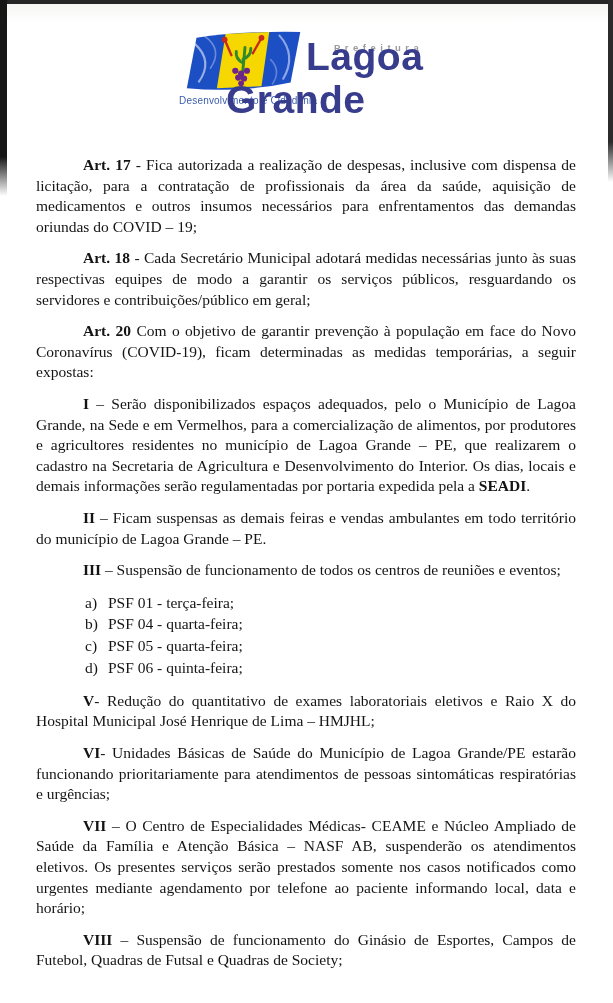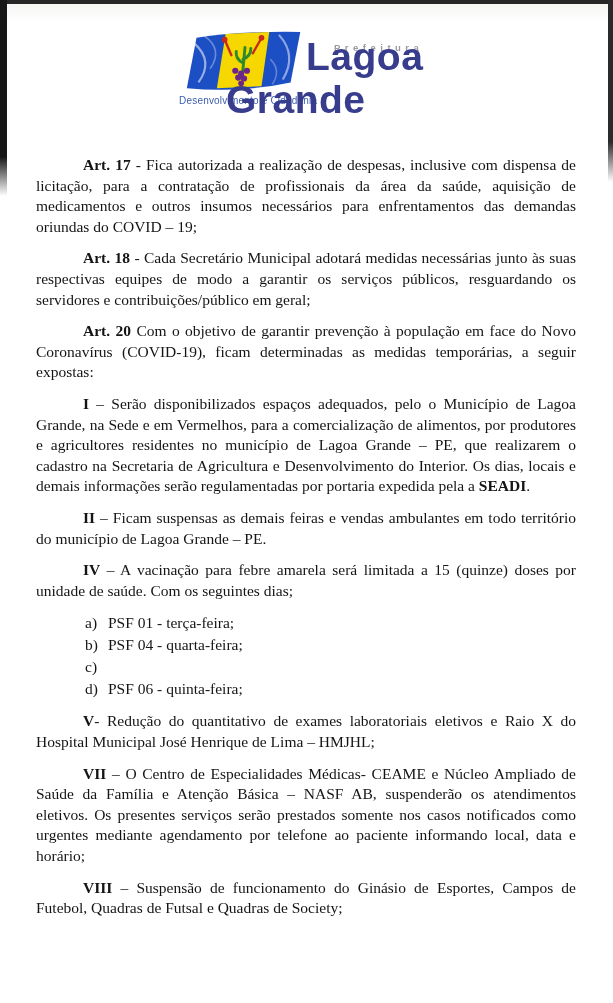--- a/index.html
+++ b/index.html
@@ -89,34 +89,36 @@
   <div class="city-line l1">Lagoa</div>
   <div class="city-line l2">Grande</div>
 </div>
 
 <div class="doc">
     <p class="para"><span class="bold">Art. 17</span><span> - Fica autorizada a realização de despesas, inclusive com dispensa de licitação, para a contratação de profissionais da área da saúde, aquisição de medicamentos e outros insumos necessários para enfrentamentos das demandas oriundas do COVID – 19;</span></p>
     <p class="para"><span class="bold">Art. 18</span><span> - Cada Secretário Municipal adotará medidas necessárias junto às suas respectivas equipes de modo a garantir os serviços públicos, resguardando os servidores e contribuições/público em geral;</span></p>
     <p class="para"><span class="bold">Art. 20</span><span> Com o objetivo de garantir prevenção à população em face do Novo Coronavírus (COVID-19), ficam determinadas as medidas temporárias, a seguir expostas:</span></p>
     <p class="para"><span class="bold">I</span><span> – Serão disponibilizados espaços adequados, pelo o Município de Lagoa Grande, na Sede e em Vermelhos, para a comercialização de alimentos, por produtores e agricultores residentes no município de Lagoa Grande – PE, que realizarem o cadastro na Secretaria de Agricultura e Desenvolvimento do Interior. Os dias, locais e demais informações serão regulamentadas por portaria expedida pela a </span><span class="bold">SEADI</span><span>.</span></p>
     <p class="para"><span class="bold">II</span><span> – Ficam suspensas as demais feiras e vendas ambulantes em todo território do município de Lagoa Grande – PE.</span></p>
-    <p class="para"><span class="bold">IV</span><span> – A vacinação para febre amarela será limitada a 15 (quinze) doses por unidade de saúde. Com os seguintes dias;</span></p>
+    <p class="para"><span class="bold">III</span><span> – Suspensão de funcionamento de todos os centros de reuniões e eventos;</span></p>
     <div class="alpha-list">
       <div class="list-row">
         <span class="marker">a)</span>
         <span>PSF 01 - terça-feira;</span>
       </div>
       <div class="list-row">
         <span class="marker">b)</span>
         <span>PSF 04 - quarta-feira;</span>
       </div>
       <div class="list-row">
         <span class="marker">c)</span>
+        <span>PSF 05 - quarta-feira;</span>
       </div>
       <div class="list-row">
         <span class="marker">d)</span>
         <span>PSF 06 - quinta-feira;</span>
       </div>
     </div>
     <p class="para"><span class="bold">V</span><span>- Redução do quantitativo de exames laboratoriais eletivos e Raio X do Hospital Municipal José Henrique de Lima – HMJHL;</span></p>
+    <p class="para"><span class="bold">VI</span><span>- Unidades Básicas de Saúde do Município de Lagoa Grande/PE estarão funcionando prioritariamente para atendimentos de pessoas sintomáticas respiratórias e urgências;</span></p>
     <p class="para"><span class="bold">VII</span><span> – O Centro de Especialidades Médicas- CEAME e Núcleo Ampliado de Saúde da Família e Atenção Básica – NASF AB, suspenderão os atendimentos eletivos. Os presentes serviços serão prestados somente nos casos notificados como urgentes mediante agendamento por telefone ao paciente informando local, data e horário;</span></p>
     <p class="para"><span class="bold">VIII</span><span> – Suspensão de funcionamento do Ginásio de Esportes, Campos de Futebol, Quadras de Futsal e Quadras de Society;</span></p>
   </div>
 
 </body></html>

